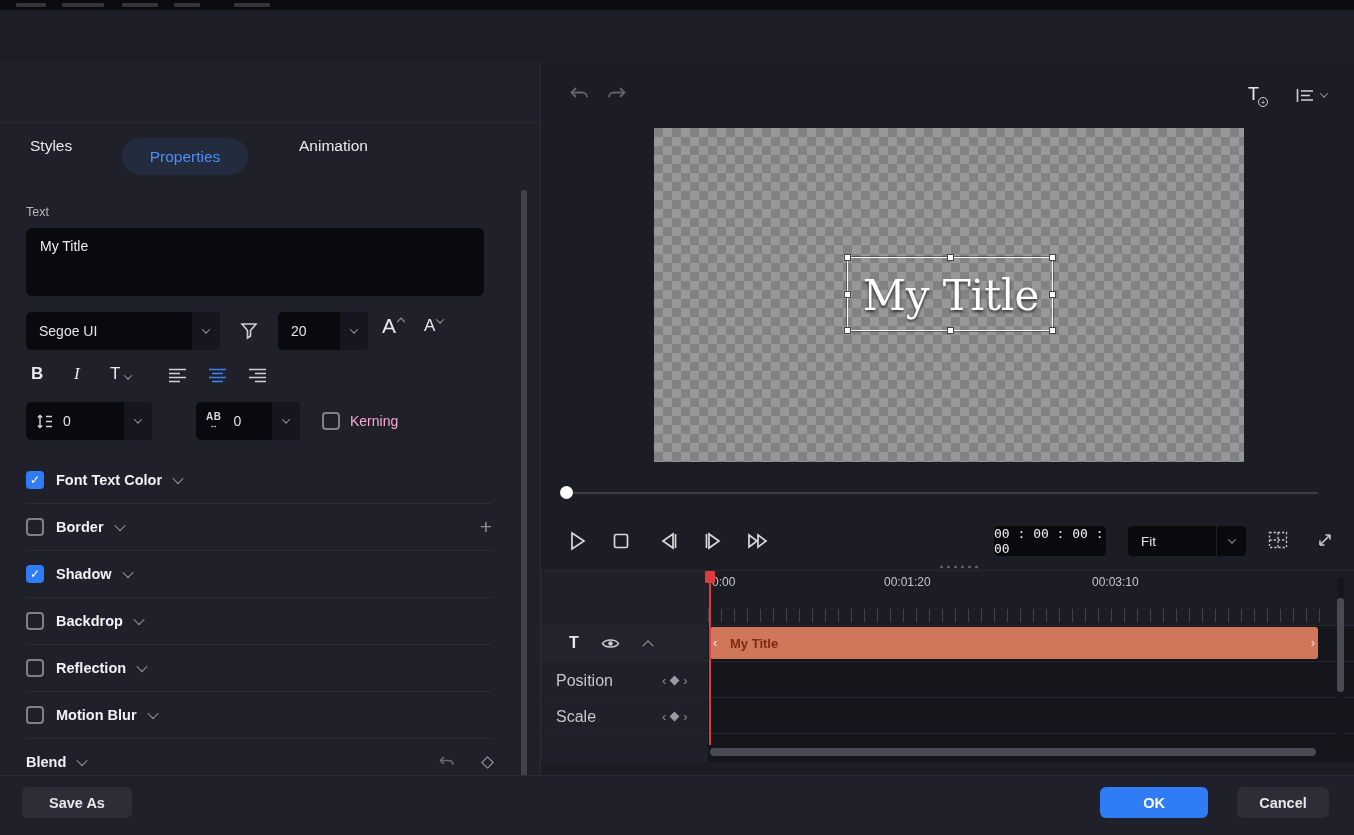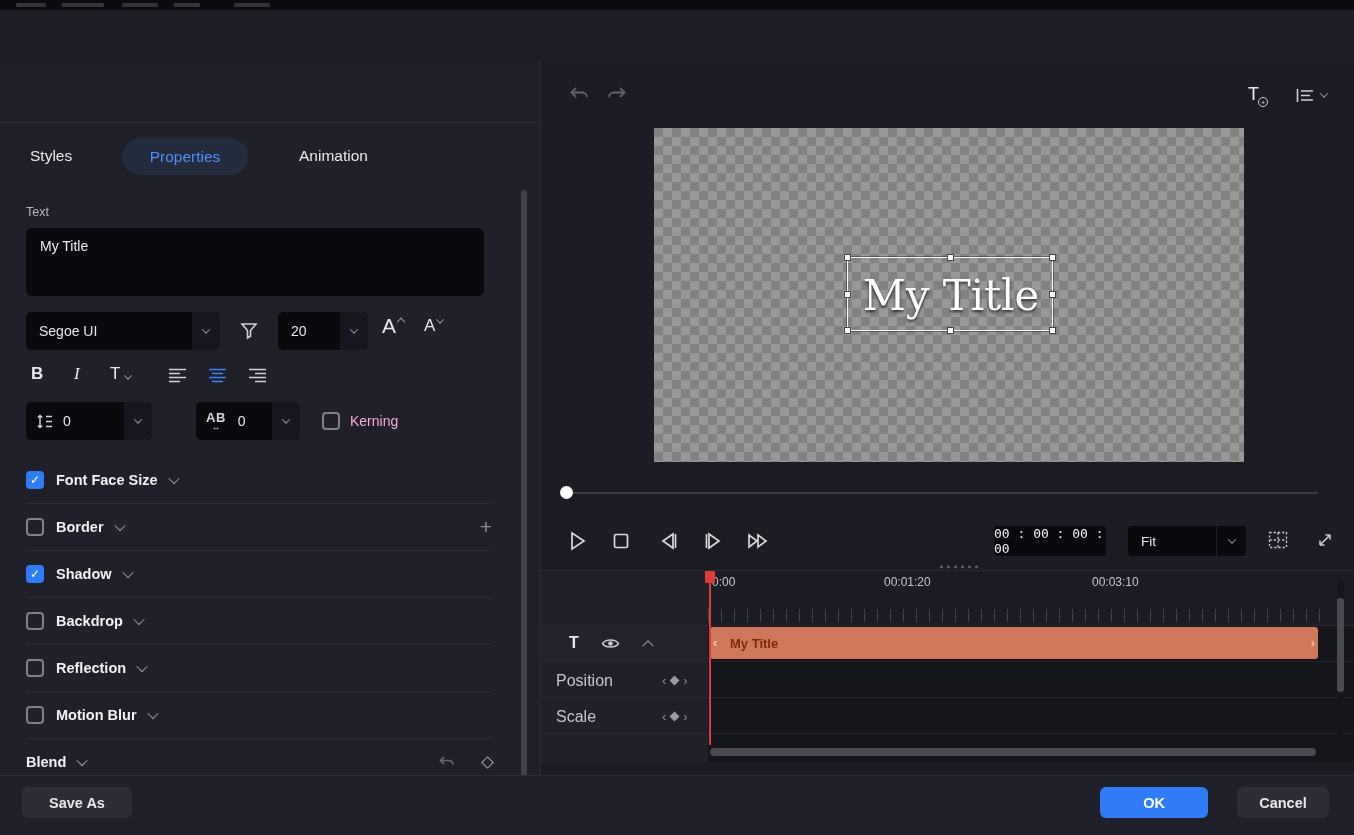--- a/index.html
+++ b/index.html
@@ -17,21 +17,21 @@
   .winbtn { position:absolute; top:16px; color:#c9c9cf; display:flex; align-items:center; justify-content:center; cursor:default; }
   .help-circ { width:21px; height:21px; border:1.6px solid #c2c2c8; border-radius:50%; font-size:12px; font-weight:bold; }
   .max-sq { width:17px; height:17px; border:1.7px solid #c2c2c8; border-radius:3px; margin-top:2px; }
   .close-x { font-size:17px; }
 
   .hline { position:absolute; background:#2a2a33; height:1px; }
   .vline { position:absolute; background:#2c2c36; width:1px; }
 
   
   .leftpanel { position:absolute; left:0; top:62px; width:540px; height:713px; background:#20202a; }
-  .tab { position:absolute; top:85px; font-size:15.5px; color:#e9e9ec; cursor:pointer; }
+  .tab { position:absolute; top:75px; font-size:15.5px; color:#e9e9ec; cursor:pointer; }
   .tab-pill { position:absolute; left:122px; top:76px; width:126px; height:37px; background:#232c3e; border-radius:19px; display:flex; align-items:center; justify-content:center; font-size:15.5px; color:#4f8ef2; cursor:pointer; }
   .fieldlabel { position:absolute; left:26px; top:143px; font-size:12.5px; color:#b4b4bd; }
   .textarea { position:absolute; left:26px; top:166px; width:458px; height:68px; background:#0a0a0e; border:none; border-radius:6px; color:#ececf0; font-size:14px; font-family:"Liberation Sans",sans-serif; padding:10px 14px; resize:none; outline:none; }
 
   .selbox { position:absolute; height:38px; background:#0a0a0e; border-radius:5px; display:flex; align-items:center; color:#e6e6ea; }
   .selbox .val { padding-left:13px; font-size:14px; }
   .selbox .caretseg { position:absolute; right:0; top:0; width:28px; height:38px; background:#16161e; border-radius:0 5px 5px 0; display:flex; align-items:center; justify-content:center; }
   .chev { display:inline-block; width:8px; height:8px; border-right:1.6px solid #9a9aa2; border-bottom:1.6px solid #9a9aa2; transform:rotate(45deg) translate(-1px,-1px); }
   .chev.sm { width:6px; height:6px; }
   .chev.up { transform:rotate(225deg) translate(-2px,-2px); }
@@ -91,21 +91,21 @@
   .vscroll .thumb { position:absolute; left:0; top:20px; width:7px; height:94px; background:#4a4a53; border-radius:3px; }
 
   
   .footer { position:absolute; left:0; top:775px; width:1354px; height:60px; background:#20202a; border-top:1px solid #2b2b35;font-weight:bold; }
   .btn { position:absolute; top:11px; height:31px; border-radius:6px; display:flex; align-items:center; justify-content:center; font-size:14.5px; cursor:pointer; }
   .btn.dark { background:#2d2d37; color:#e8e8ec; }
   .btn.blue { background:#2f7cf6; color:#fff; }
 
   svg { display:block; }
   .ab { display:inline-flex; flex-direction:column; align-items:center; line-height:1; color:#d6d6da; }
-  .ab i { font-style:normal; font-size:13px; font-weight:bold; letter-spacing:.5px; }
+  .ab i { font-style:normal; font-size:10px; font-weight:bold; letter-spacing:.5px; }
   .ab em { font-style:normal; font-size:9px; margin-top:-1px; }
 </style>
 </head>
 <body>
 
 <div id="app">
 
   <div class="topstrip">
     <div class="mark" style="left:16px;width:30px"></div>
     <div class="mark" style="left:62px;width:42px"></div>
@@ -197,21 +197,21 @@
       <span class="caretseg">
           <span class="chev sm"></span>
         </span>
     </div>
     <span class="chk" style="position:absolute;left:322px;top:350px"></span>
     <span class="abs" style="left:350px;top:351px;color:#f9a8d4">Kerning</span>
 
     <div class="sections">
       <div class="secrow">
         <span class="chk on"></span>
-        <span class="lab">Font Face Size</span>
+        <span class="lab">Font Text Color</span>
         <span class="chev"></span>
       </div>
       <div class="secrow">
         <span class="chk"></span>
         <span class="lab">Border</span>
         <span class="chev"></span>
         <span class="right">
             <span class="plus">+</span>
           </span>
       </div>

